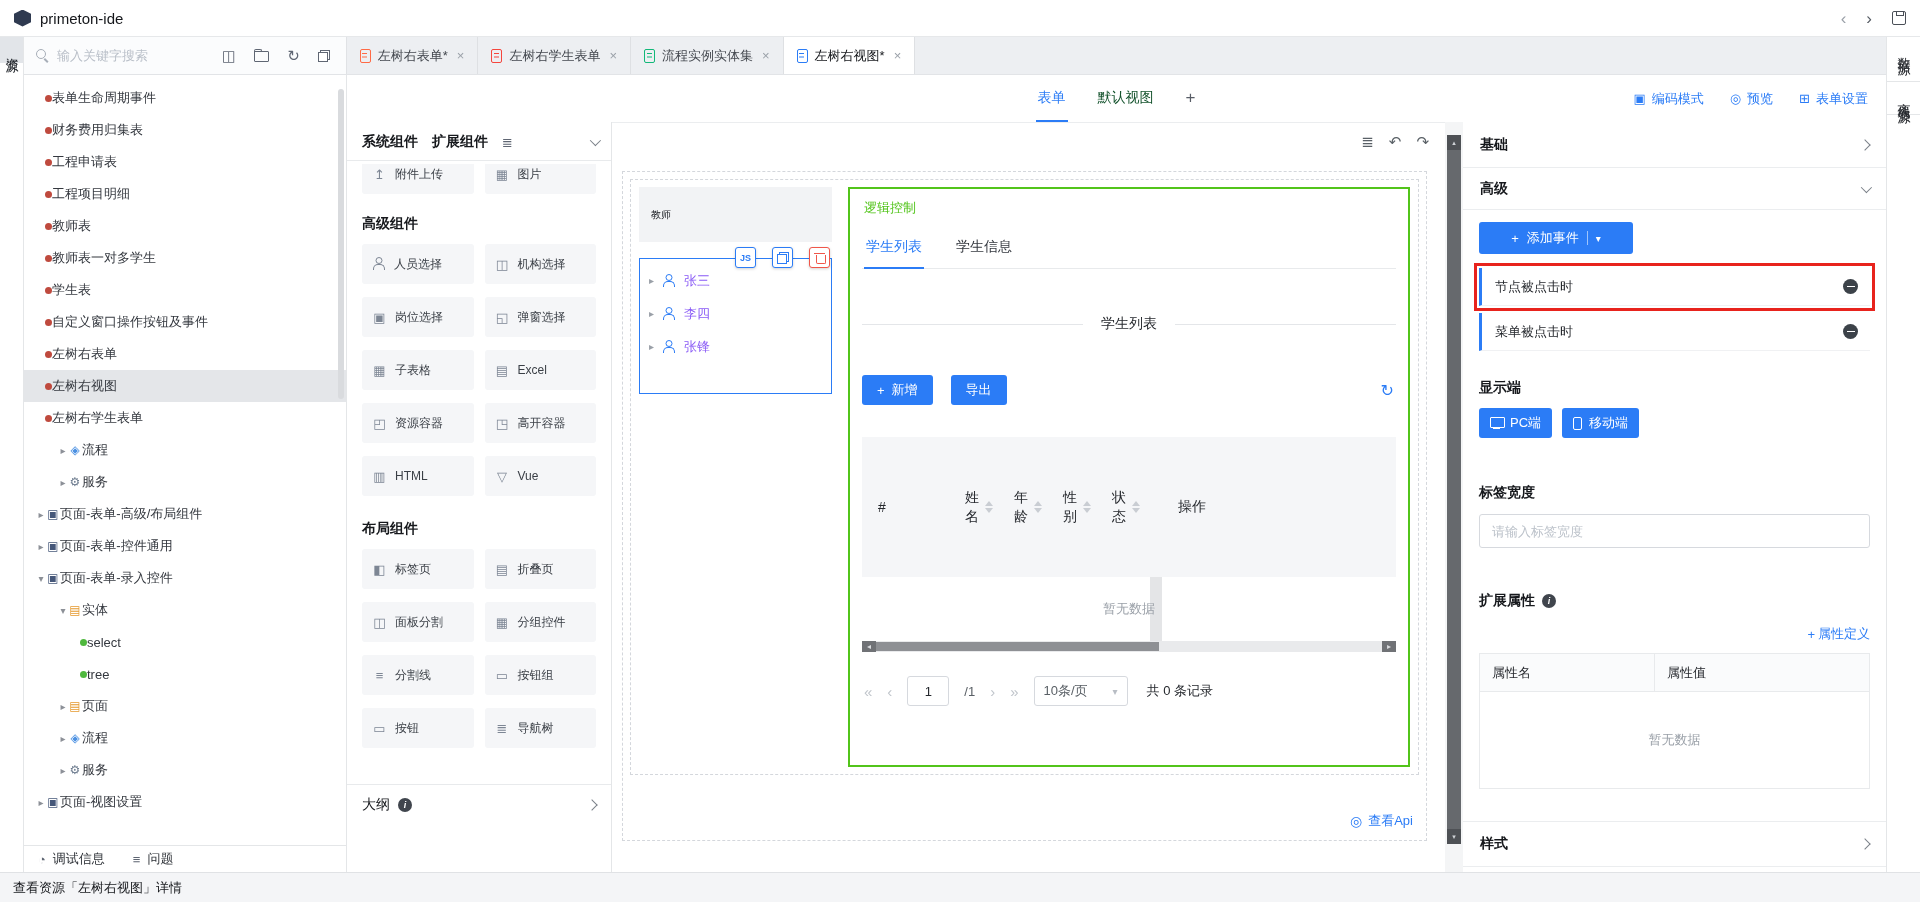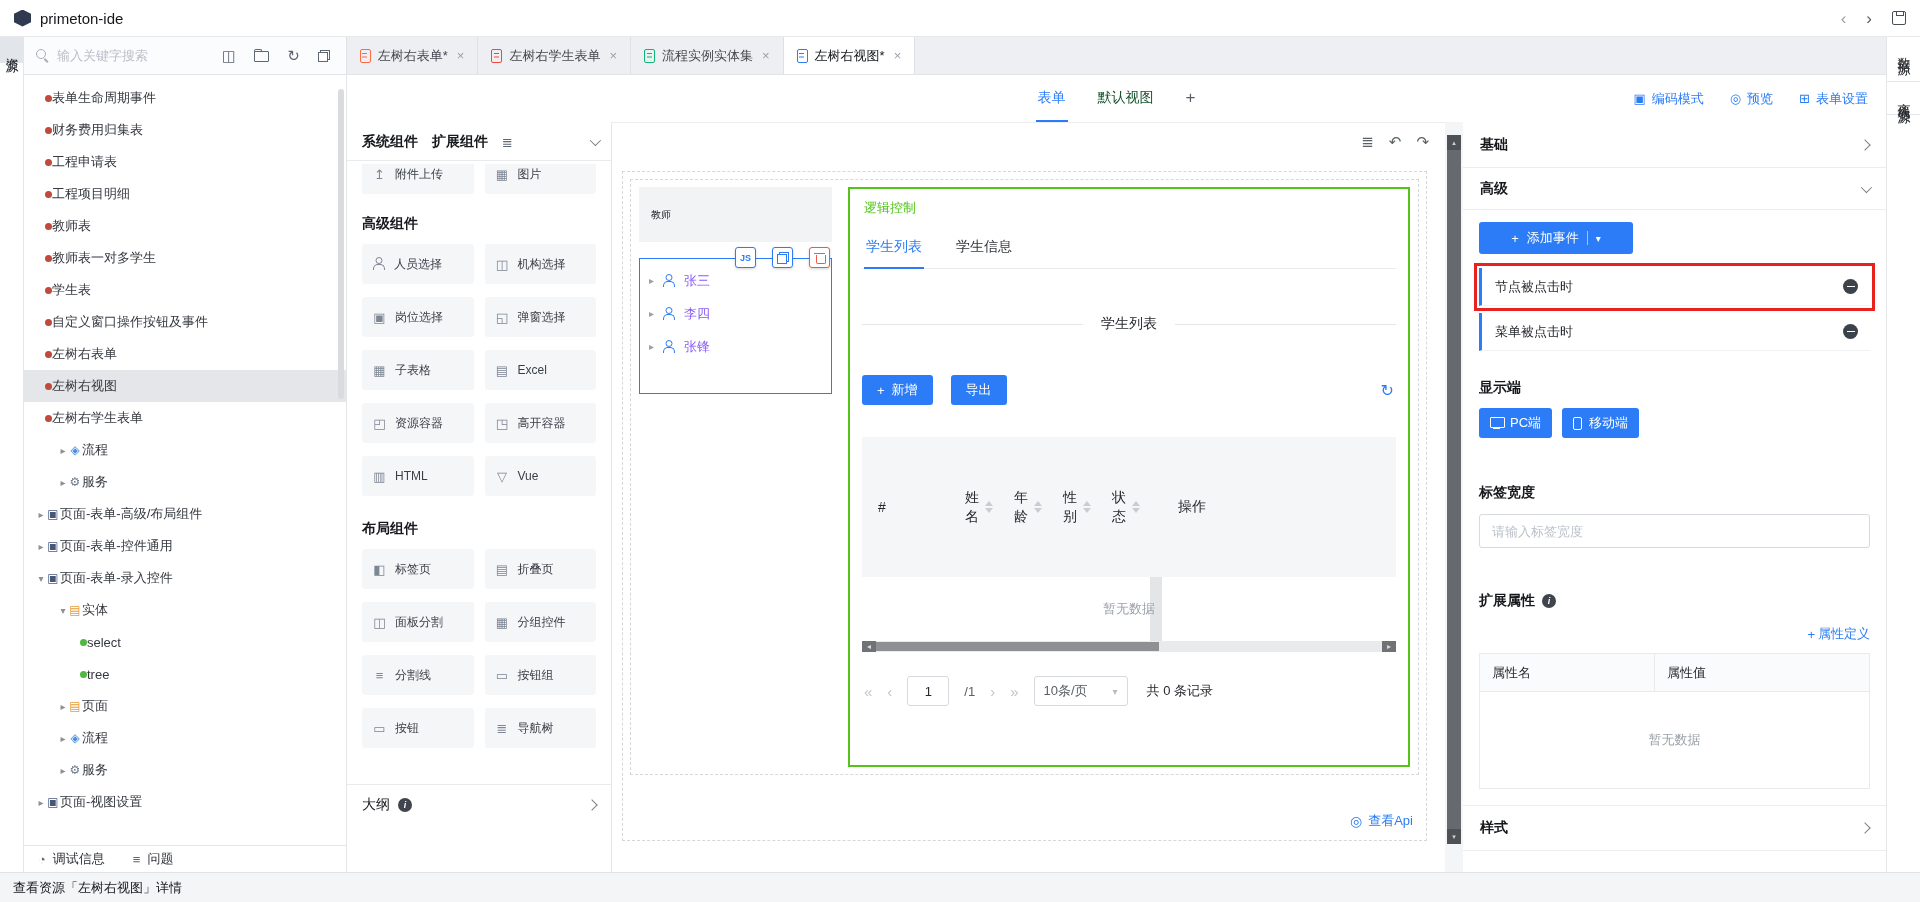--- a/index.html
+++ b/index.html
@@ -166,21 +166,21 @@
 .disp-btns{display:flex;gap:10px;margin-top:11px;flex:none}
 .d-btn{height:30px;background:#2b7cf6;border:none;border-radius:3px;color:#fff;font-size:13px;display:flex;align-items:center;gap:7px;padding:0 11px;cursor:pointer;font-family:inherit}
 .lw-input{margin-top:12px;height:34px;border:1px solid #d6d9de;border-radius:3px;padding:0 12px;font-size:13px;color:#333;outline:none;flex:none;font-family:inherit;width:100%}
 .lw-input::placeholder{color:#bcc2ca}
 .def-link{margin:15px 0 10px;display:flex;justify-content:flex-end;align-items:center;gap:3px;color:#2b7cf6;font-size:13px;cursor:pointer;flex:none}
 .ext-table{border:1px solid #e8eaec;flex:none}
 .ext-head{display:flex;height:38px;background:#fafbfc;border-bottom:1px solid #e8eaec}
 .ext-c1{width:45%;display:flex;align-items:center;padding:0 12px;border-right:1px solid #e8eaec;font-size:13px;color:#26292e}
 .ext-c2{flex:1;display:flex;align-items:center;padding:0 12px;font-size:13px;color:#26292e}
 .ext-body{height:96px;display:flex;align-items:center;justify-content:center;color:#9aa0a8;font-size:13px}
-.style-sec{margin-top:16px;border-top:1px solid #ebedef;margin-left:-16px;margin-right:-16px}
+.style-sec{margin-top:32px;border-top:1px solid #ebedef;margin-left:-16px;margin-right:-16px}
 
 
 .chev{width:8px;height:8px;border-right:1.6px solid #7a8088;border-bottom:1.6px solid #7a8088;display:inline-block;flex:none}
 .chev.down{transform:rotate(45deg) translateY(-2px)}
 .chev.right{transform:rotate(-45deg)}
 .ic-search{position:relative;width:13px;height:13px;display:inline-block;flex:none}
 .ic-search::before{content:'';position:absolute;left:0;top:0;width:8px;height:8px;border:1.5px solid #a7aeb8;border-radius:50%}
 .ic-search::after{content:'';position:absolute;left:9px;top:9px;width:5px;height:1.5px;background:#a7aeb8;transform:rotate(45deg);transform-origin:0 0}
 .ic-folder{position:relative;width:15px;height:11px;border:1.5px solid #5f6673;border-radius:1px;display:inline-block;margin-top:2px;cursor:pointer}
 .ic-folder::before{content:'';position:absolute;top:-3.5px;left:-1.5px;width:6px;height:2px;border:1.5px solid #5f6673;border-bottom:none;border-radius:2px 2px 0 0}

